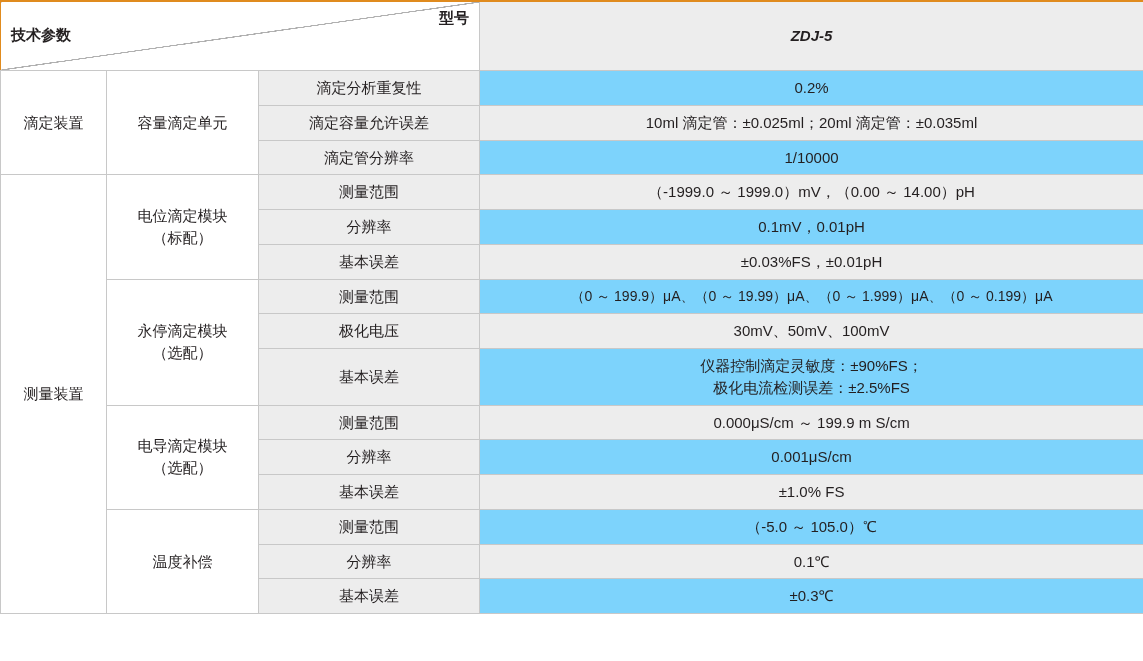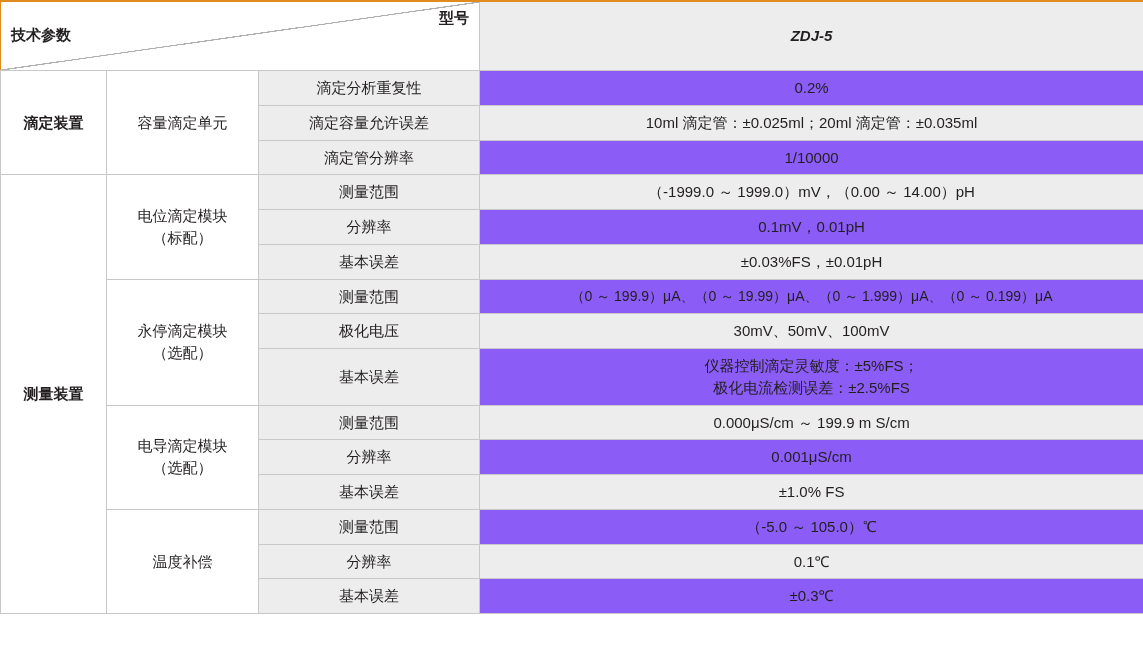--- a/index.html
+++ b/index.html
@@ -66,34 +66,33 @@
     height: 56px;
     background: #ededed;
     font-weight: bold;
     font-size: 17px;
     border-top: 2px solid #e08b1e !important;
     border-right: 1px solid #e08b1e !important;
     font-style: italic;
   }
   .grp {
     font-size: 15px;
-    font-weight: bold;
   }
   .sub {
     font-size: 15px;
     margin-top: 25px;
   }
   .label-shade {
     background: #ededed;
   }
   .val-shade {
     background: #ededed;
   }
   .val {
-    background: #8b5cf6;
+    background: #7dd3fc;
   }
   .tall {
     line-height: 1.7;
   }
   .nowrap { white-space: nowrap; }
 </style>
 </head>
 <body>
 
 <table class="spec">
@@ -154,21 +153,21 @@
       <td class="label-shade">测量范围</td>
       <td class="val nowrap" style="font-size:14px;">（0 ～ 199.9）μA、（0 ～ 19.99）μA、（0 ～ 1.999）μA、（0 ～ 0.199）μA</td>
     </tr>
     <tr>
       <td class="label-shade">极化电压</td>
       <td class="val-shade">30mV、50mV、100mV</td>
     </tr>
     <tr>
       <td class="label-shade">基本误差</td>
       <td class="val tall">
-        <span>仪器控制滴定灵敏度：±5%FS；</span><br>
+        <span>仪器控制滴定灵敏度：±90%FS；</span><br>
         <span>极化电流检测误差：±2.5%FS</span>
       </td>
     </tr>
 
     <tr>
       <td class="sub tall" rowspan="3">
         <span>电导滴定模块</span><br>
         <span>（选配）</span>
       </td>
       <td class="label-shade">测量范围</td>

